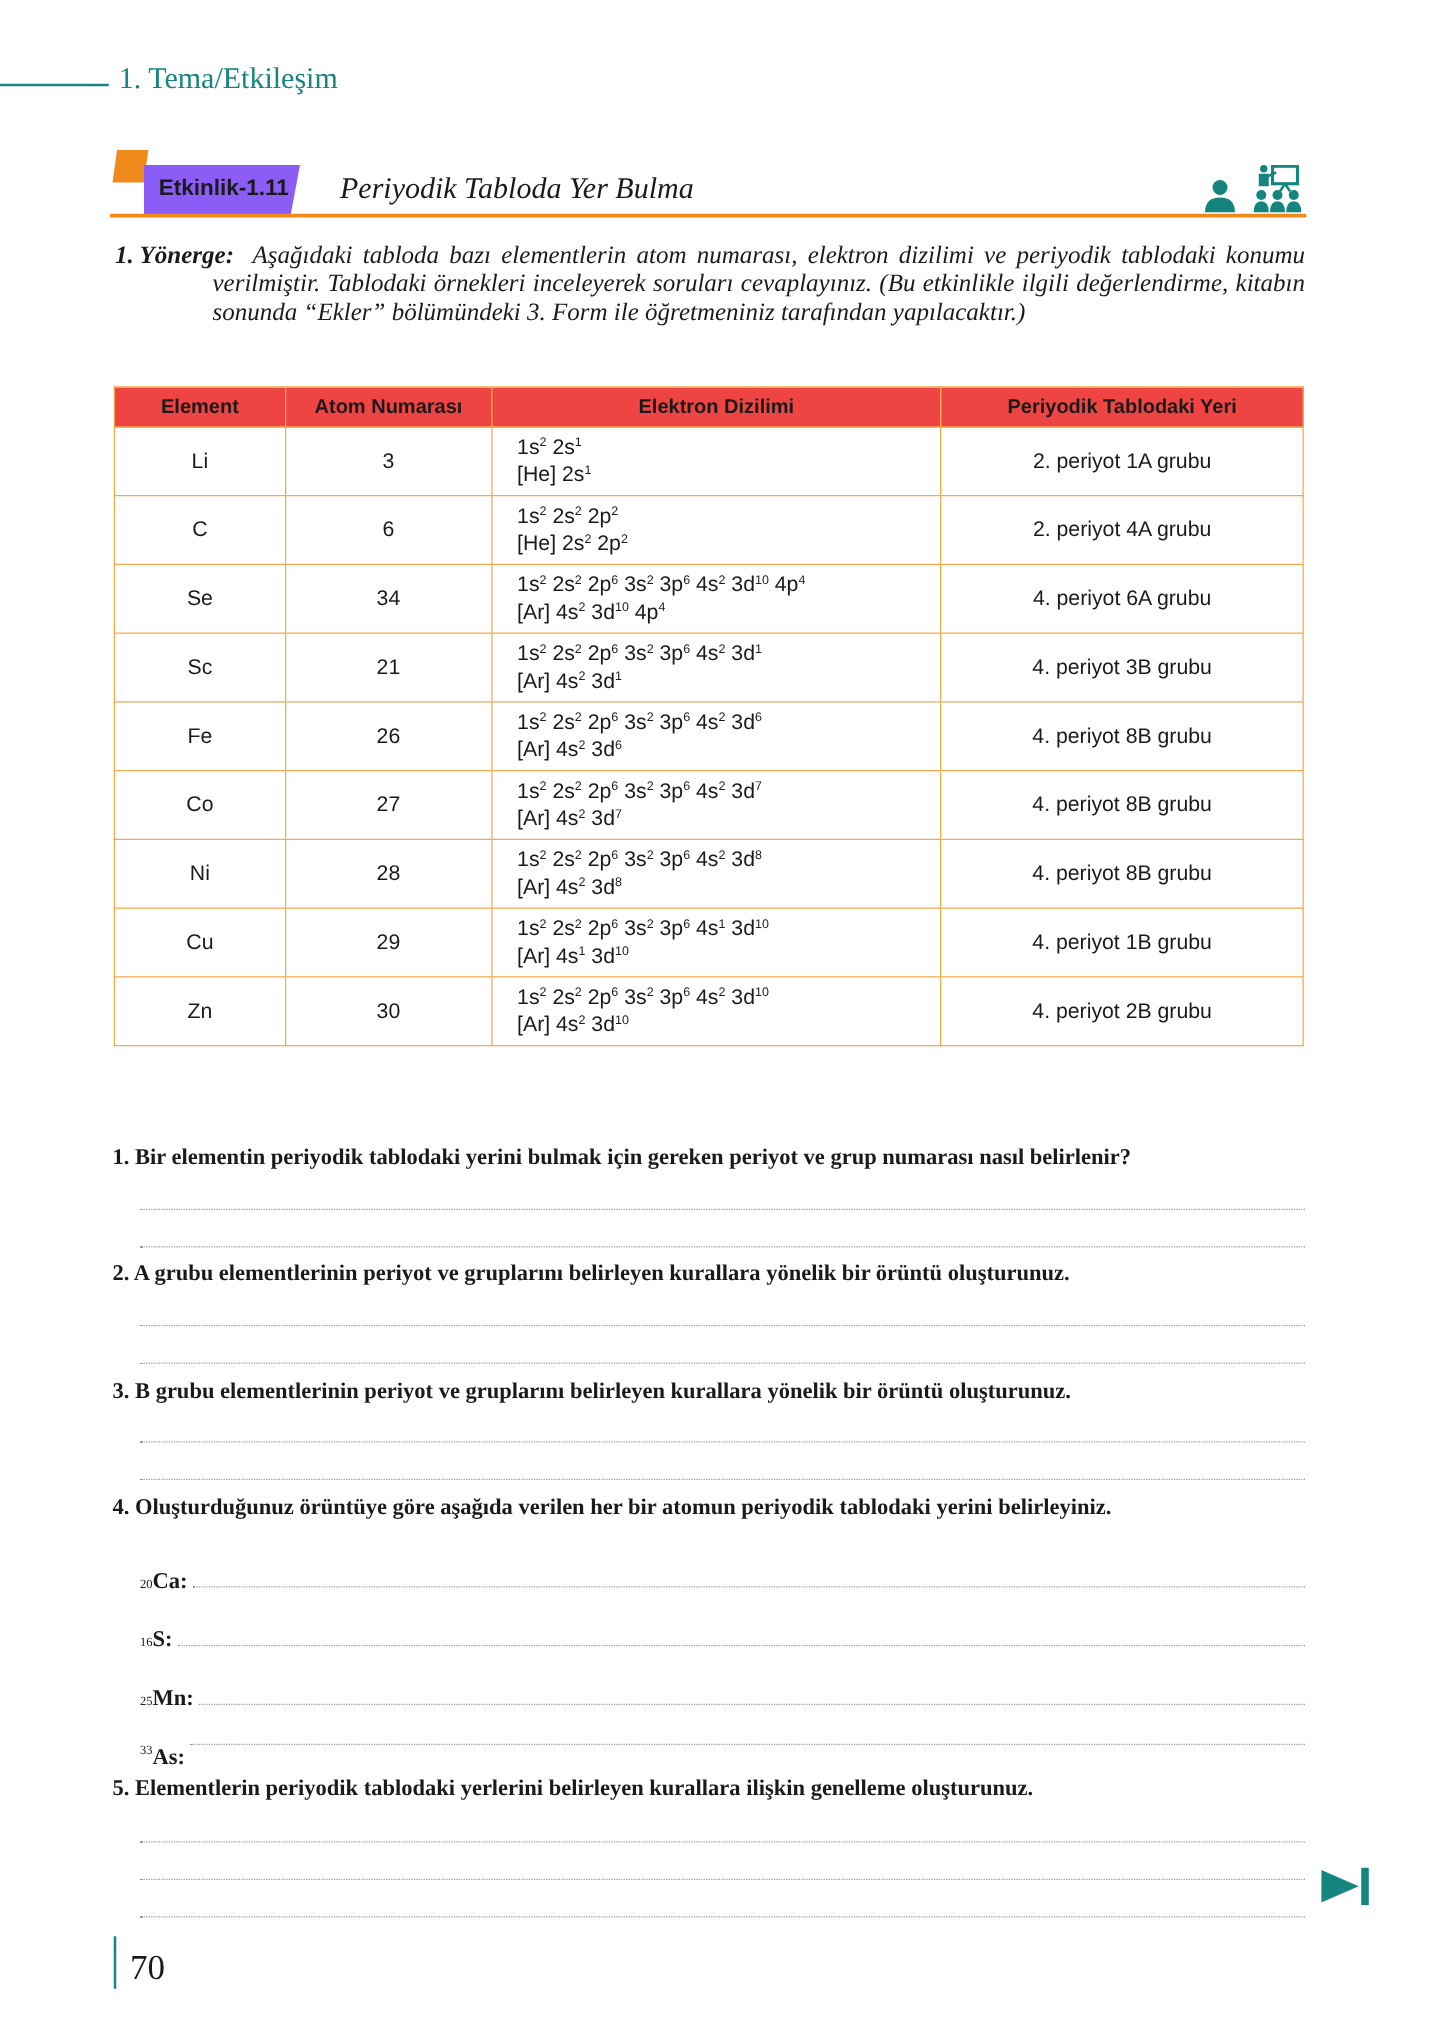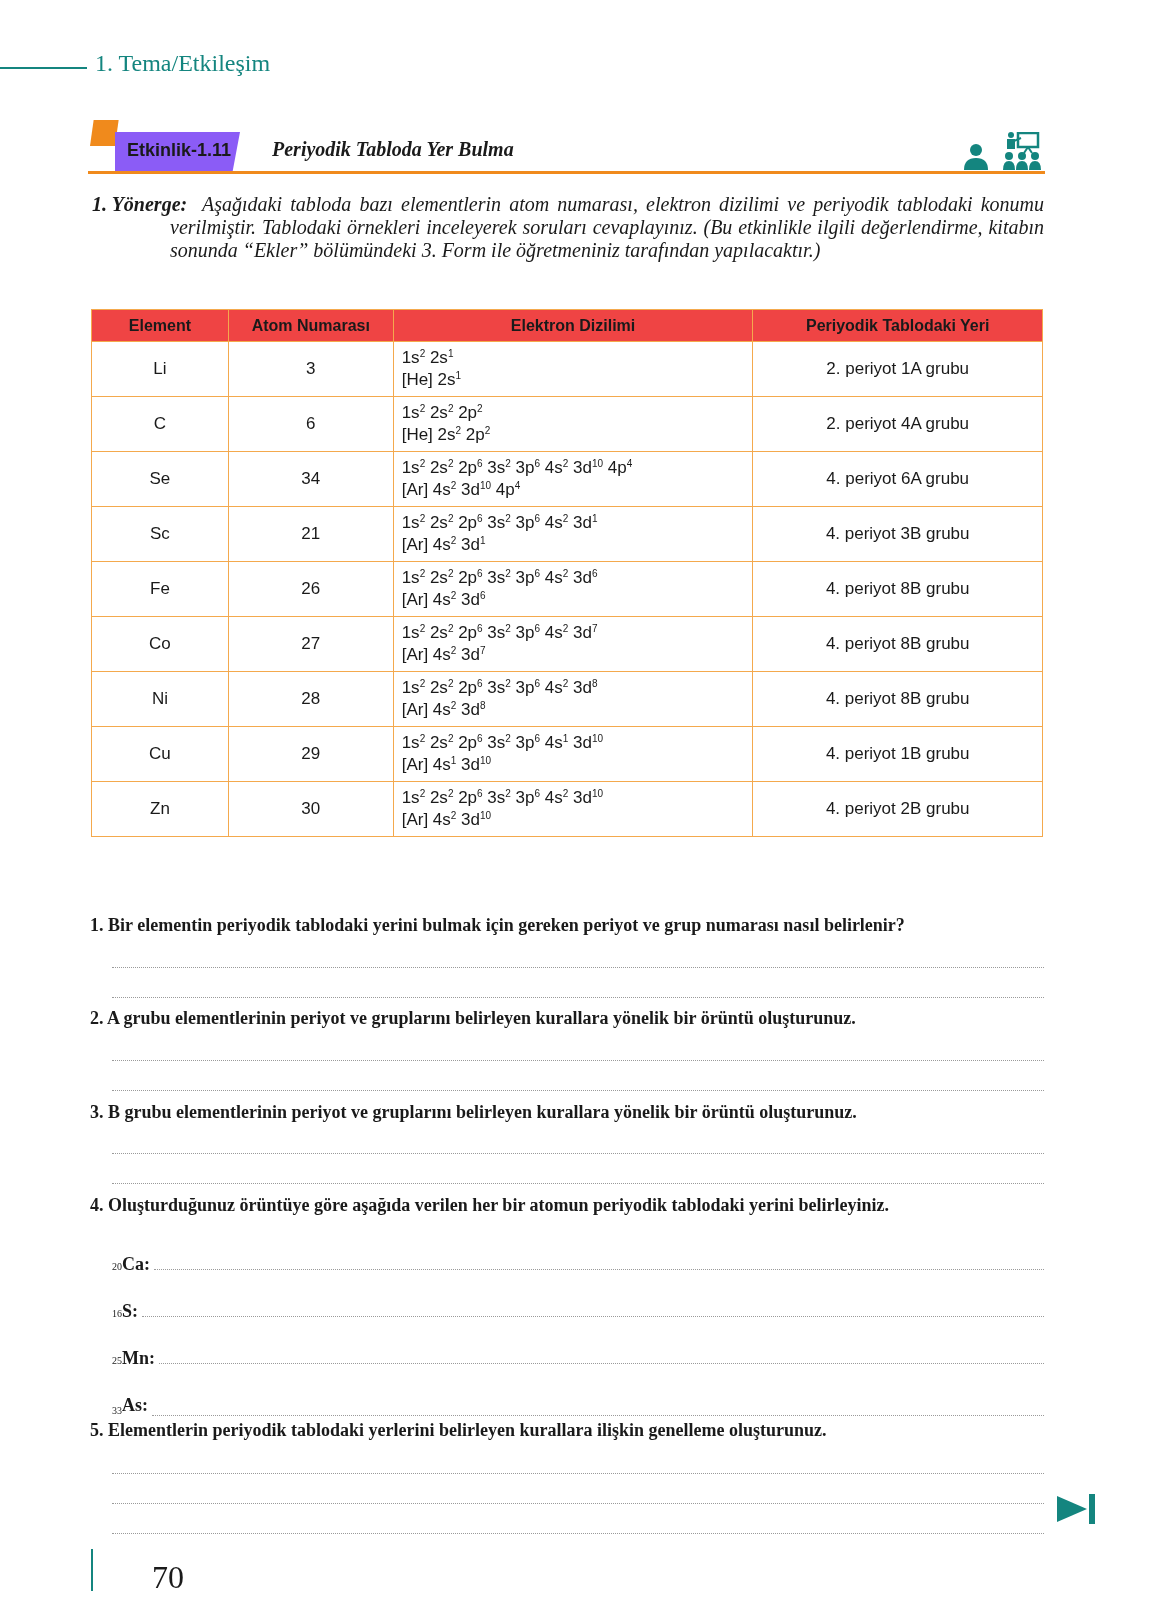--- a/index.html
+++ b/index.html
@@ -9,47 +9,47 @@
   
   .theme-line { left:0; top:67px; width:87px; height:2px; background:#14857f; }
   .theme-text { left:95px; top:50px; font-size:24px; color:#14857f; }
   
   .orange-tab { left:90px; top:120px; width:25px; height:26px; background:#f08a1c;
                 transform:skewX(-8deg); transform-origin:bottom left; }
   .act-label { left:115px; top:132px; width:125px; height:40px; background:#8b5cf6;
                clip-path:polygon(0 0,100% 0,94% 100%,0 100%); }
   .act-label span { position:absolute; left:12px; top:8px; font-family:"Liberation Sans",sans-serif;
                font-weight:bold; font-size:18px; color:#1a1a1a; }
-  .act-title { left:272px; top:138px; font-style:italic; font-weight:bold; font-size:20px; }
+  .act-title { left:272px; top:138px; font-style:italic; font-weight:normal; font-size:24px; }
   .act-rule { left:88px; top:171px; width:957px; height:3px; background:#f08a1c; }
   .icon-person { left:963px; top:143px; width:26px; height:27px; }
   .icon-class { left:1002px; top:132px; width:40px; height:38px; }
   
   .yonerge { left:92px; top:193px; width:952px; font-style:italic; font-size:20px; line-height:23px; }
   .yonerge .lbl { font-weight:bold; float:left; width:110px; }
   .yonerge .txt { margin-left:78px; text-align:justify; }
   
   table.el { position:absolute; left:91px; top:309px; width:952px; border-collapse:collapse;
              font-family:"Liberation Sans",sans-serif; font-size:17px; color:#1a1a1a; }
   table.el th, table.el td { border:1.5px solid #f4a94d; }
   table.el th { background:#ef4444; height:29px; font-size:16px; font-weight:bold; }
   table.el td { height:52px; text-align:center; }
-  table.el td.cfg { text-align:left; padding-left:8px; line-height:22px; font-size:17px; }
+  table.el td.cfg { text-align:left; padding-left:20px; line-height:22px; font-size:17px; }
   table.el td.cfg sup { font-size:10px; vertical-align:6px; line-height:0; }
   .cfgline { white-space:nowrap; }
   
   .q { left:90px; font-weight:bold; font-size:18px; }
   .dots { left:112px; width:932px; height:0; border-top:1.5px dotted #9a9a9a; }
   .atom { left:112px; font-weight:bold; font-size:18px;margin-top:18px; }
   .atom sub { font-size:10px; font-weight:normal; }
   .atomdots { height:0; border-top:1.5px dotted #9a9a9a; }
   
   .next-btn { left:1057px; top:1494px; width:42px; height:30px; cursor:pointer; }
   .page-bar { left:91px; top:1549px; width:2px; height:42px; background:#14857f; }
-  .page-num { left:104px; top:1559px; font-size:32px;margin-left:48px; }
+  .page-num { left:104px; top:1559px; font-size:28px; }
 </style>
 </head>
 <body>
 
 <div class="abs theme-line"></div>
 <div class="abs theme-text">1. Tema/Etkileşim</div>
 
 <div class="abs orange-tab"></div>
 <div class="abs act-label">
     <span>Etkinlik-1.11</span>
@@ -203,21 +203,21 @@
     <div class="abs atom" style="top:1283px;display:flex;align-items:baseline;width:932px">
       <sub>16</sub>
       <span>S:</span>
       <span class="atomdots" style="flex:1;margin-left:4px"></span>
     </div>
     <div class="abs atom" style="top:1330px;display:flex;align-items:baseline;width:932px">
       <sub>25</sub>
       <span>Mn:</span>
       <span class="atomdots" style="flex:1;margin-left:4px"></span>
     </div>
-    <div class="abs atom" style="top:1377px;display:flex;align-items:flex-end;width:932px">
+    <div class="abs atom" style="top:1377px;display:flex;align-items:flex-start;width:932px">
       <sub>33</sub>
       <span>As:</span>
       <span class="atomdots" style="flex:1;margin-left:4px"></span>
     </div>
   </div>
 
 <svg class="abs next-btn" viewBox="0 0 42 30">
   <polygon points="0,2 30,15 0,28" fill="#14857f"></polygon>
   <rect x="32" y="0" width="6" height="30" fill="#14857f"></rect>
 </svg>

